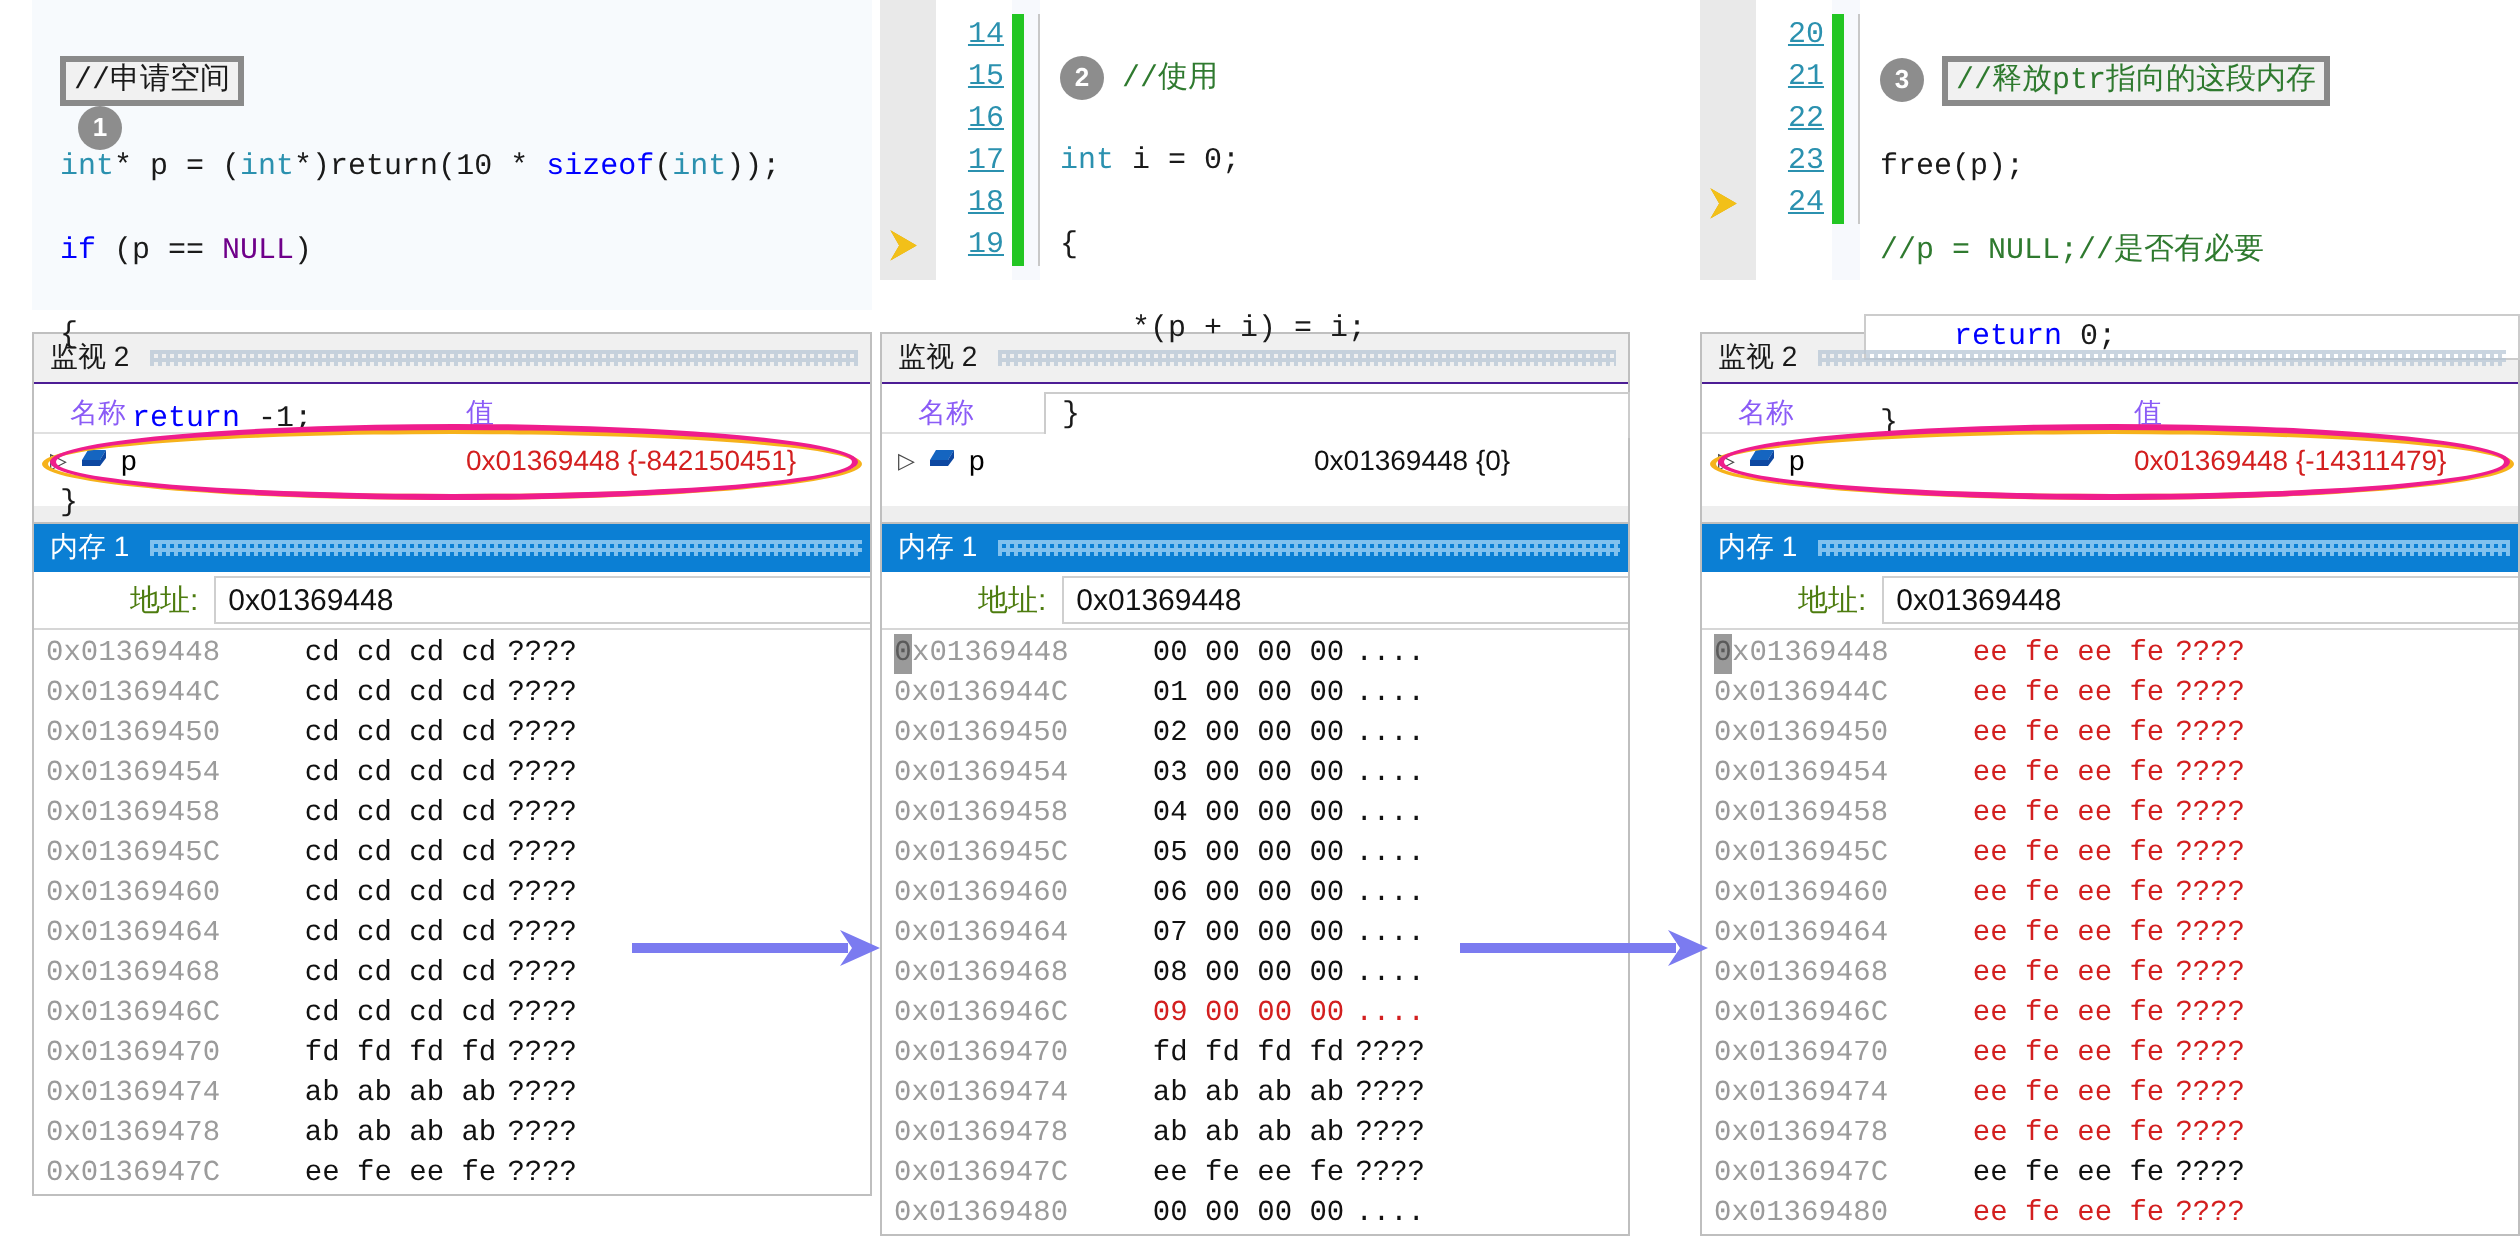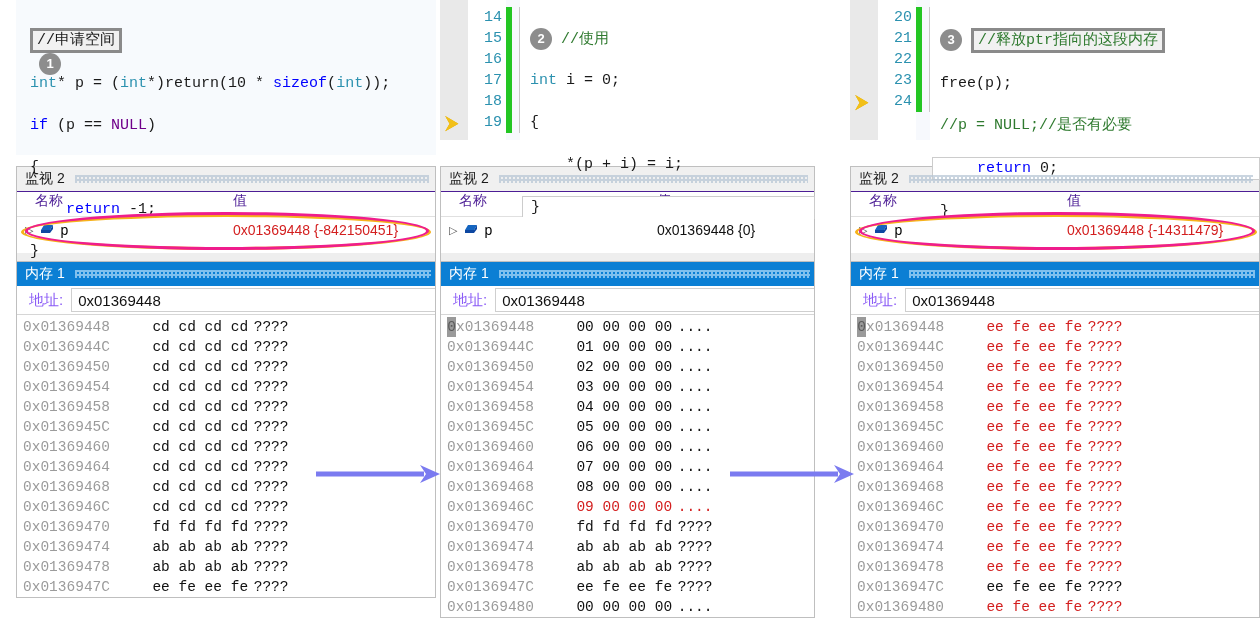--- a/index.html
+++ b/index.html
@@ -12,21 +12,21 @@
   #panel-1{left:16px;width:420px;}
   #panel-2{left:440px;width:375px;}
   #panel-3{left:850px;width:410px;}
 
   
   .code-block{position:relative;display:flex;background:#f7f9fd;}
   .code-gutter-strip{width:28px;background:#e9e9e9;flex:none;}
   .code-linenos{
     width:34px;flex:none;text-align:right;padding-right:4px;
     font-family:"Liberation Mono", monospace;font-size:15px;line-height:21px;
-    color:#2b91af;background:#ffffff;padding-top:7px;
+    color:#2b91af;background:#ffffff;padding-top:7px;text-decoration:underline;
   }
   .code-changebar{width:6px;flex:none;background:#23c623;margin-top:7px;}
   .code-sep{width:1px;flex:none;background:#c8c8c8;margin:7px 0 0 7px;}
   .code-lines{
     flex:1;font-family:"Liberation Mono", monospace;font-size:15px;
     line-height:21px;white-space:pre;padding-top:7px;padding-left:10px;
     color:#1a1a1a;background:#ffffff;
   }
   #panel-1 .code-lines{background:#f7fafd;padding-left:14px;}
   .kw{color:#0000ff;}
@@ -61,21 +61,21 @@
     padding-left:8px;font-size:14px;color:#1a1a1a;
     border-bottom:1px solid #4c1d95;
   }
   .watch-title .dots{
     flex:1;height:8px;margin-left:10px;margin-right:6px;
     background-image:repeating-linear-gradient(to right,#b9c7d6 0 2px,transparent 2px 4px),
                      repeating-linear-gradient(to bottom,#b9c7d6 0 2px,transparent 2px 4px);
     background-size:4px 4px;opacity:.75;
   }
   .watch-head{
-    display:flex;height:24px;align-items:flex-start;font-size:14px;color:#4c1d95;
+    display:flex;height:24px;align-items:flex-end;font-size:14px;color:#8b5cf6;
     border-bottom:1px solid #e0e0e0;background:#ffffff;
   }
   .watch-head .c-name{width:210px;padding-left:18px;box-sizing:border-box;}
   .watch-head .c-val{flex:1;padding-left:6px;}
   .watch-row{
     display:flex;height:26px;align-items:center;font-size:14px;
     position:relative;background:#ffffff;
   }
   .watch-row .c-name{width:210px;padding-left:8px;box-sizing:border-box;display:flex;align-items:center;gap:7px;}
   .watch-row .c-val{flex:1;padding-left:6px;}
@@ -102,21 +102,21 @@
   .mem-title .dots{
     flex:1;height:8px;margin-left:10px;margin-right:4px;
     background-image:repeating-linear-gradient(to right,#9fd2f5 0 2px,transparent 2px 4px),
                      repeating-linear-gradient(to bottom,#9fd2f5 0 2px,transparent 2px 4px);
     background-size:4px 4px;opacity:.8;
   }
   .mem-addrbar{
     height:28px;display:flex;align-items:center;font-size:15px;
     border-bottom:1px solid #d6d6d6;background:#ffffff;
   }
-  .mem-addrbar .lbl{padding:0 8px 0 12px;color:#8b5cf6;}
+  .mem-addrbar .lbl{padding:0 8px 0 12px;color:#4d7c0f;margin-left:36px;}
   .mem-addrbar .fld{
     flex:1;height:22px;border:1px solid #cfcfcf;border-right:none;
     font-family:"Liberation Sans",sans-serif;font-size:15px;
     display:flex;align-items:center;padding-left:6px;color:#111;background:#fff;
   }
   .mem-rows{
     font-family:"Liberation Mono", monospace;font-size:14.5px;line-height:20px;
     padding-top:2px;background:#ffffff;
   }
   .mem-row{display:flex;white-space:pre;}

